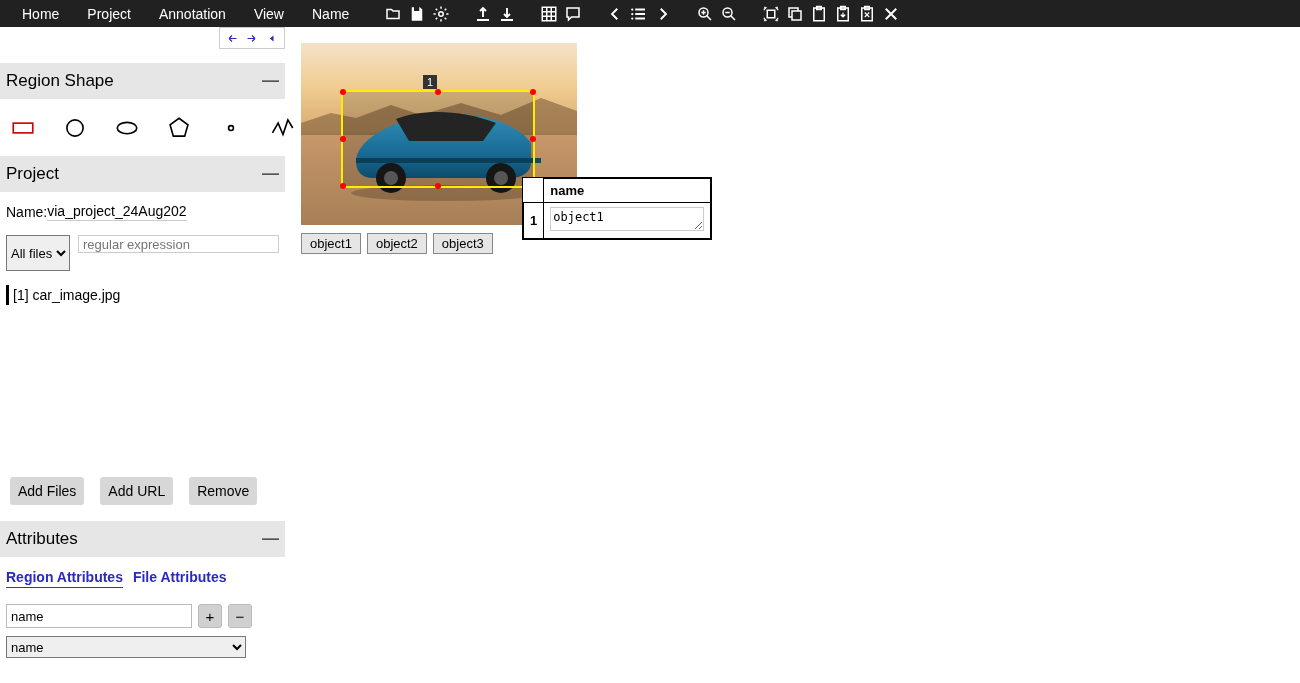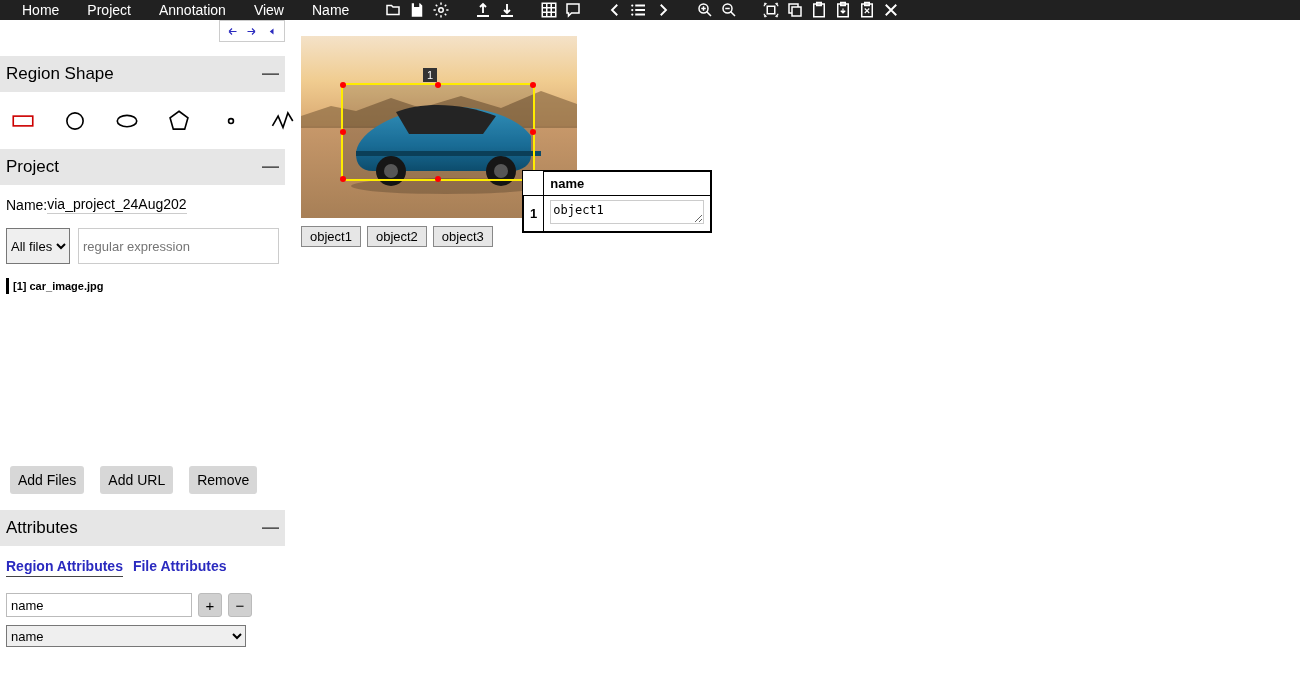--- a/index.html
+++ b/index.html
@@ -1,38 +1,38 @@
 <!DOCTYPE html>
 <html><head>
 <meta charset="utf-8">
 <style>
   * { box-sizing: border-box; }
   html, body { margin: 0; padding: 0; font-family: Arial, Helvetica, sans-serif; font-size: 14px; color: #000; background: #fff; width: 1300px; height: 683px; overflow: hidden; }
-  #topbar { background: #212121; color: #fff; height: 20px; display: flex; align-items: center; padding: 0 8px; gap: 0; }
+  #topbar { background: #212121; color: #fff; height: 27px; display: flex; align-items: center; padding: 0 8px; gap: 0; }
   .top-menu { padding: 0 14px; font-size: 14px; cursor: pointer; }
   .top-sep { width: 18px; }
   .top-icon { display: inline-flex; align-items: center; justify-content: center; width: 24px; height: 24px; cursor: pointer; }
   .top-icon svg { width: 18px; height: 18px; fill: #fff; }
   #main { display: flex; height: calc(100% - 27px); }
   #sidebar { width: 285px; border-right: none; position: relative; }
   .nav-mini { position: absolute; top: 0; right: 0; border: 1px solid #ccc; padding: 2px 6px; display: flex; gap: 8px; z-index: 5; }
   .nav-mini svg { width: 12px; height: 9px; fill: #2a2abf; }
   .panel-header { background: #e6e6e6; padding: 8px 6px; font-size: 17px; display: flex; justify-content: space-between; align-items: center; cursor: pointer; }
   .panel-header .collapse { font-weight: bold; color: #555; }
   .shapes-row { display: flex; align-items: center; gap: 26px; padding: 16px 10px 12px; }
   .shape svg { width: 26px; height: 26px; stroke: #000; fill: none; stroke-width: 2; }
   .shape.selected svg { stroke: #cc0000; }
   .project-body { padding: 10px 6px; }
   .proj-name-row { display: flex; align-items: center; margin-bottom: 14px; }
   .proj-name-row input { border: none; border-bottom: 1px solid #ccc; font-size: 14px; width: 140px; padding: 1px 0; outline: none; }
   .filter-row { display: flex; gap: 8px; margin-bottom: 8px; }
   .filter-row select { font-size: 13px; height: 36px; border: 1px solid #777; }
-  .filter-row input { flex: 1; font-size: 13px; height: 36px; border: 1px solid #ccc; padding: 0 4px; color: #888; }
+  .filter-row input { flex: 1; font-size: 13px; height: 18px; border: 1px solid #ccc; padding: 0 4px; color: #888; }
   .file-list { padding: 6px 0; }
-  .file-item { font-weight: bold; font-size: 11px; padding: 2px 2px; border-left: 3px solid #000; padding-left: 4px; }
+  .file-item { font-weight: normal; font-size: 14px; padding: 2px 2px; border-left: 3px solid #000; padding-left: 4px; }
   .btn-row { display: flex; gap: 16px; padding: 6px 4px; margin-top: 160px; }
   .btn-row button { background: #d7d7d7; border: none; border-radius: 3px; padding: 6px 8px; font-size: 14px; cursor: pointer; }
   .attr-body { padding: 12px 6px; }
   .attr-tabs { display: flex; gap: 10px; font-size: 14px; color: #2a2abf; margin-bottom: 16px; }
   .attr-tabs span { cursor: pointer; padding-bottom: 2px; font-weight: bold; }
   .attr-tabs .active { border-bottom: 1px solid #444; }
   .attr-input-row { display: flex; gap: 6px; align-items: center; margin-bottom: 8px; }
   .attr-input-row input { width: 186px; height: 24px; border: 1px solid #bbb; padding: 0 4px; font-size: 13px; }
   .small-btn { width: 24px; height: 24px; background: #d0d0d0; border: 1px solid #bbb; border-radius: 3px; cursor: pointer; font-size: 15px; }
   .attr-select { width: 240px; height: 22px; border: 1px solid #777; font-size: 13px; }

